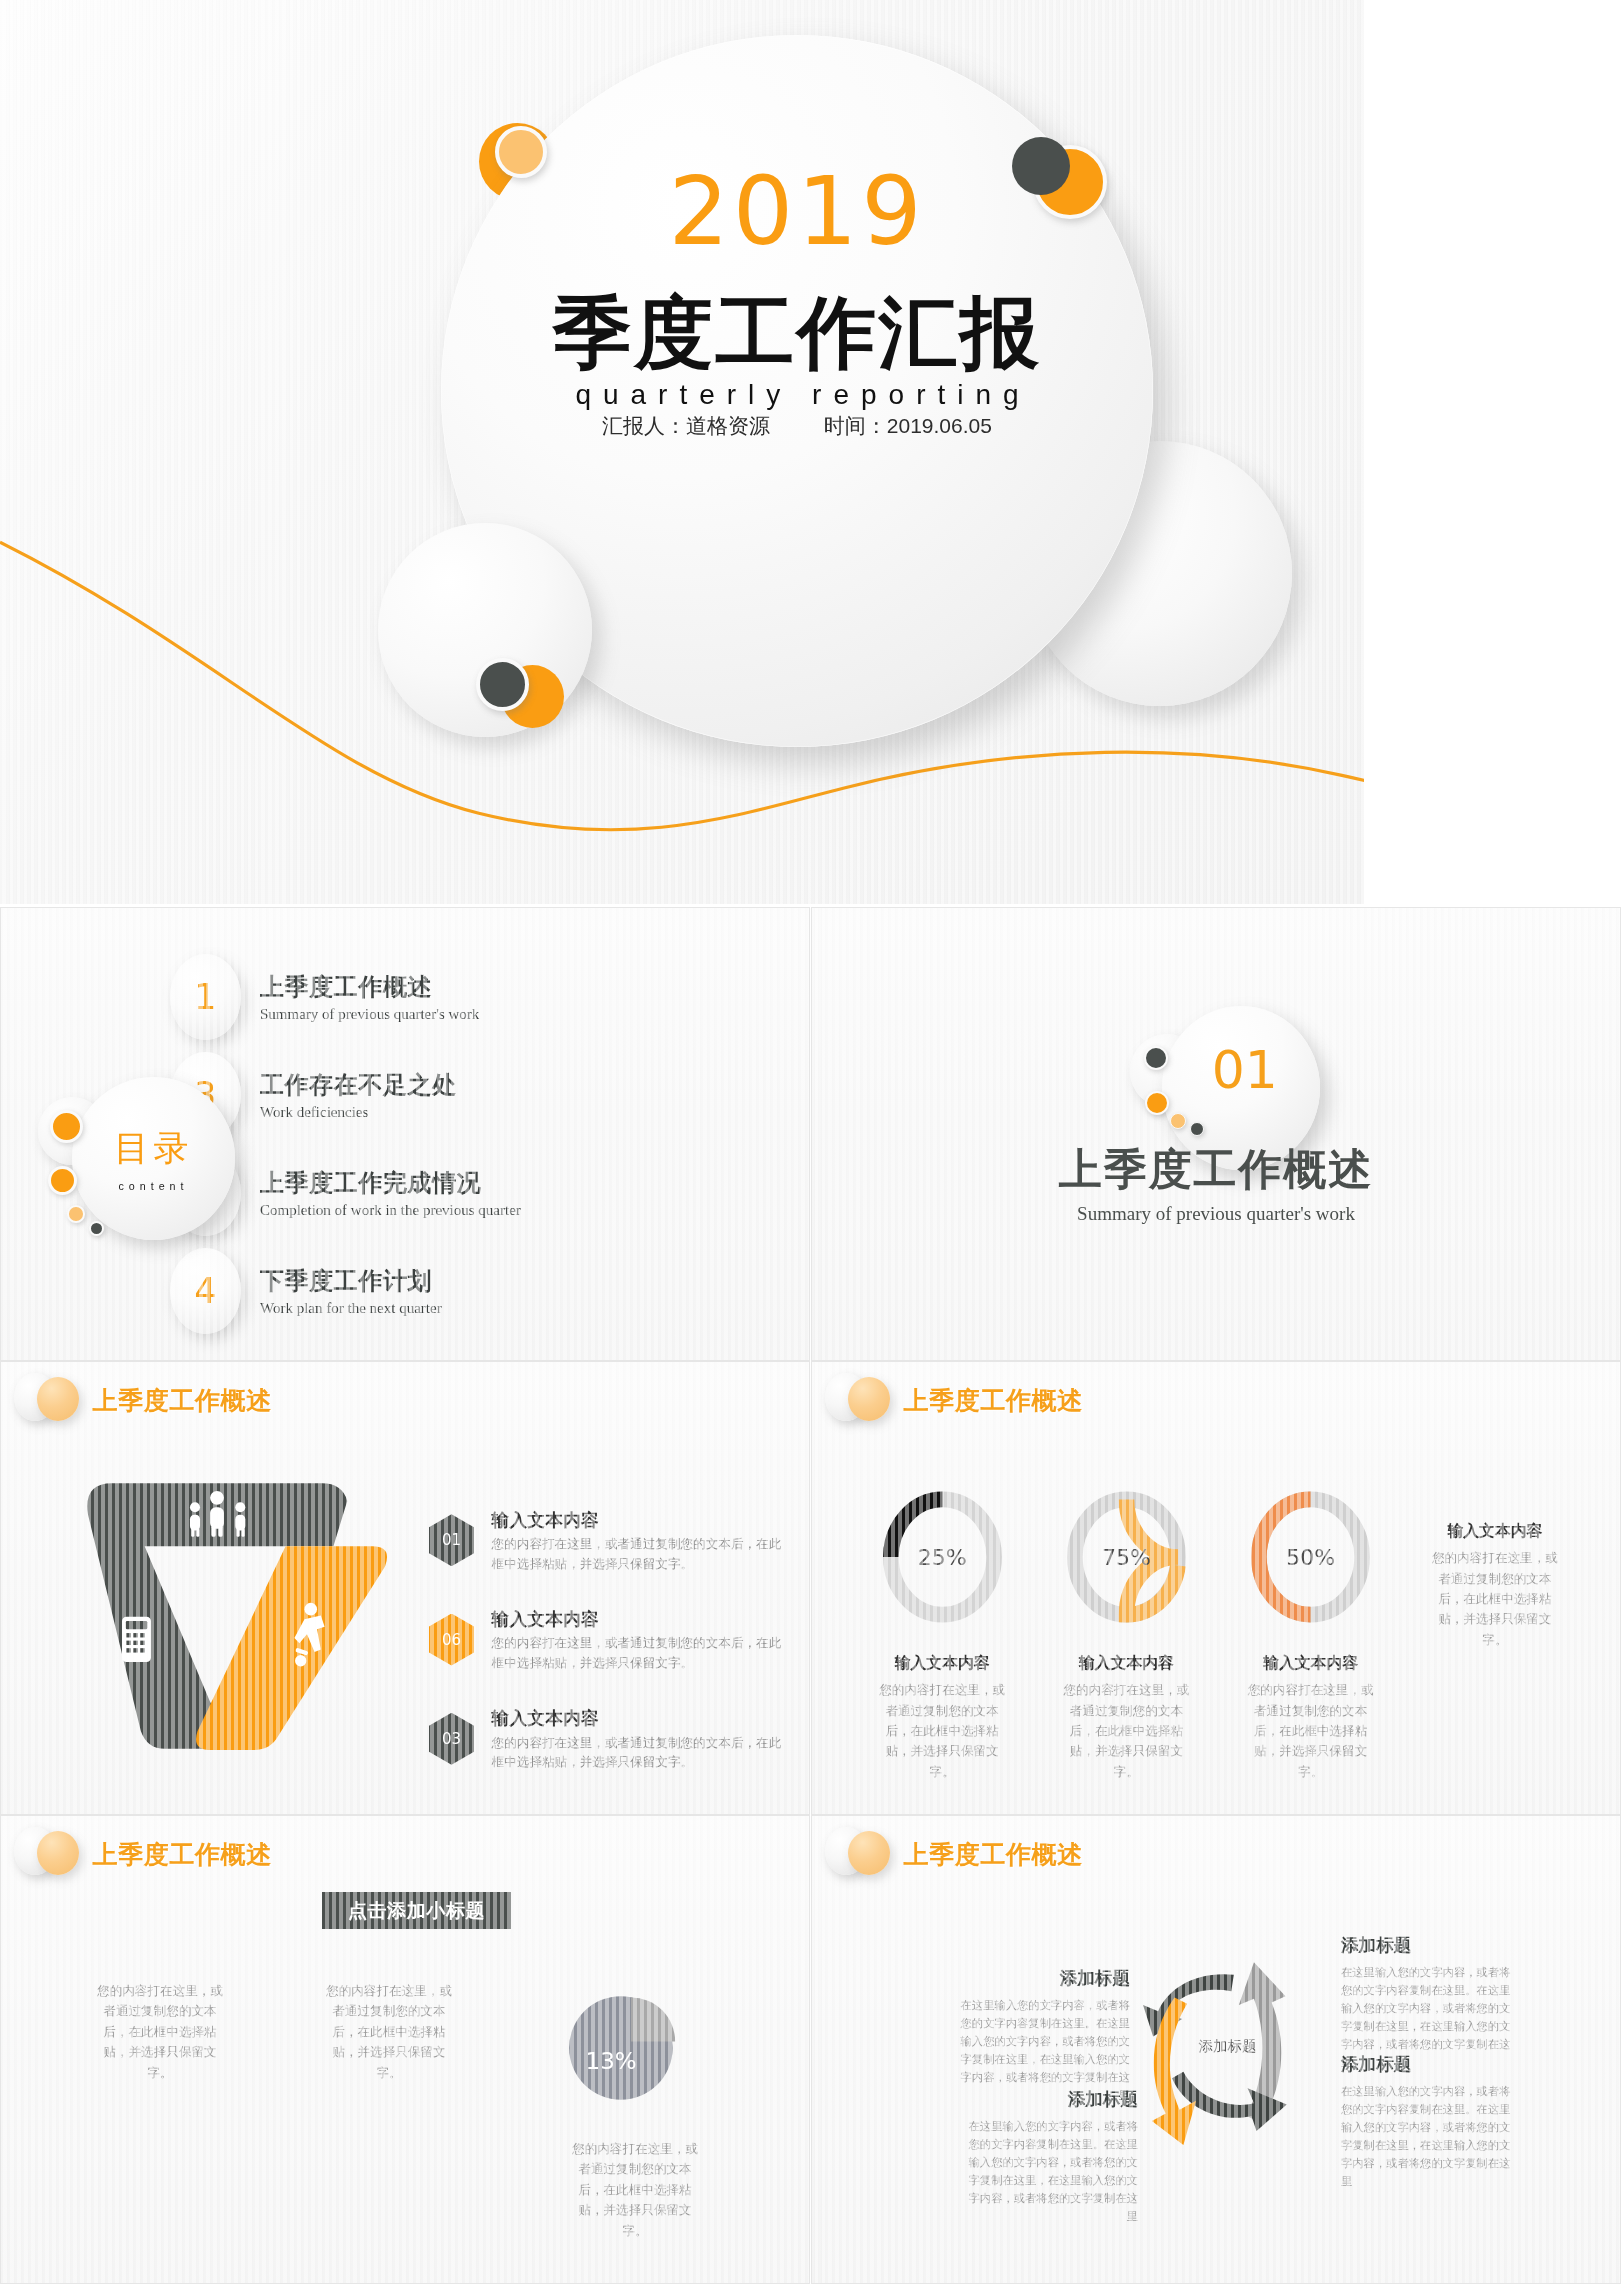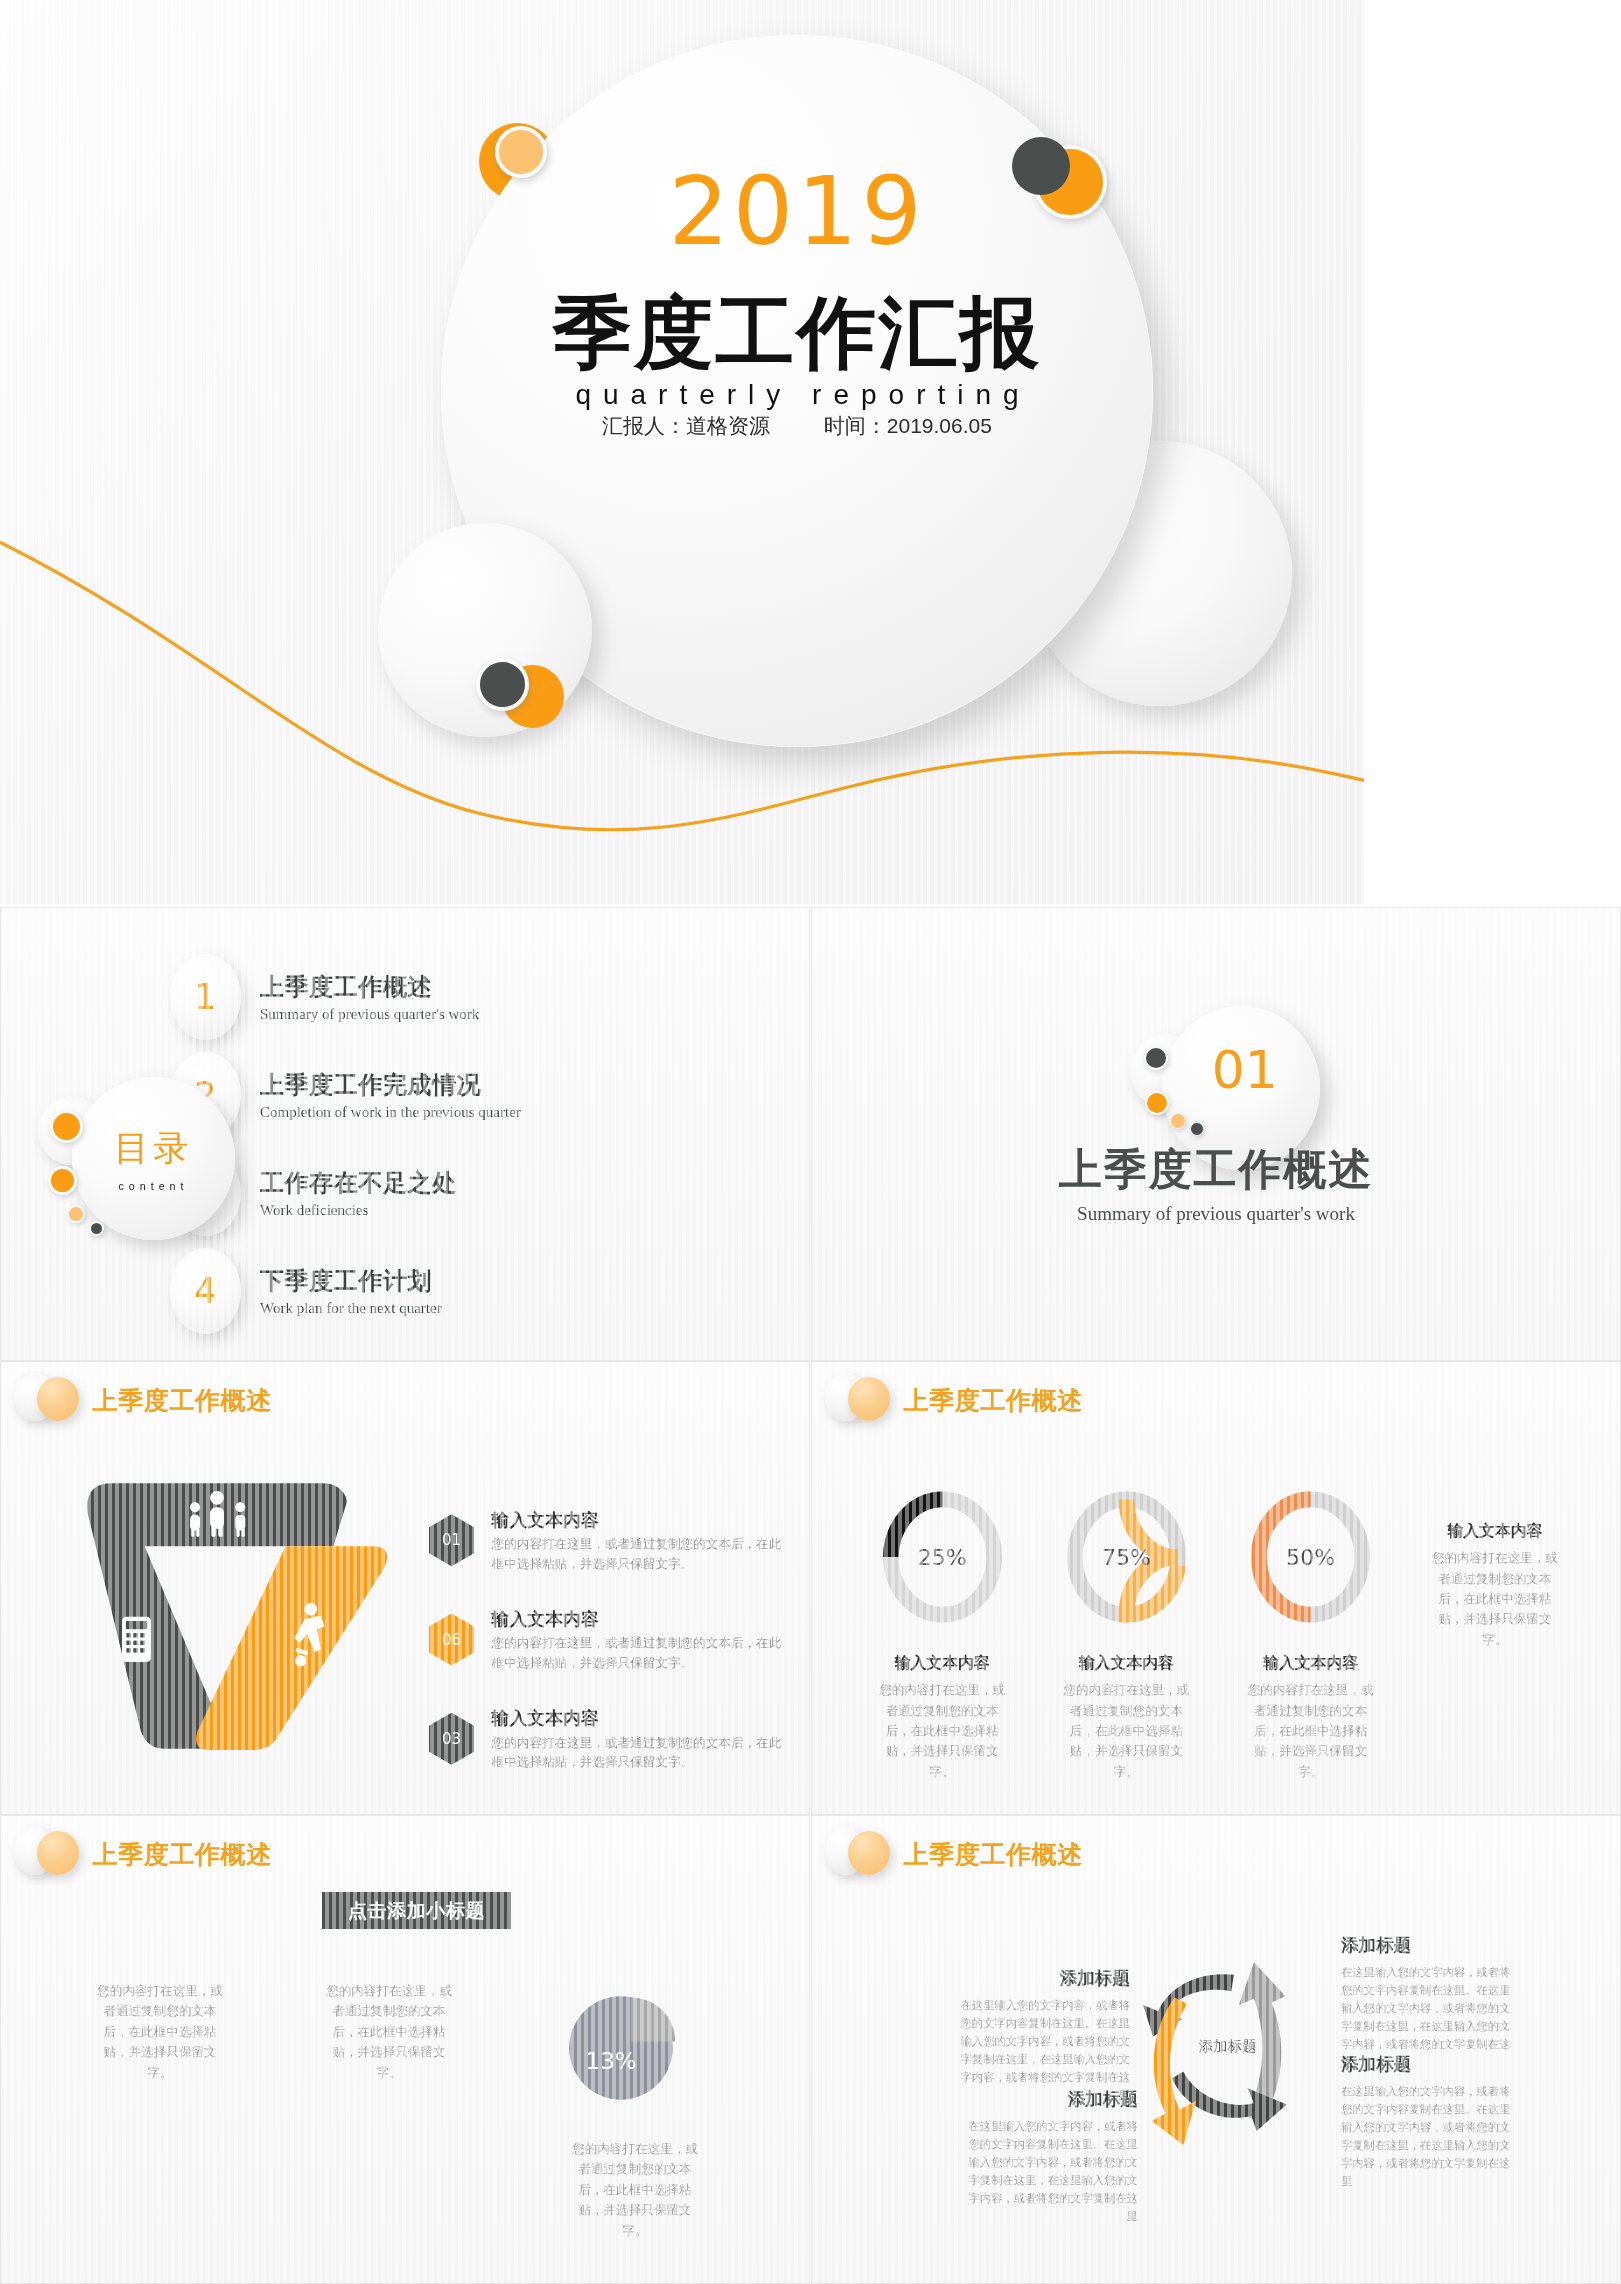--- a/index.html
+++ b/index.html
@@ -252,31 +252,31 @@
 
   <div class="toc-list">
     <div class="toc-row">
       <div class="toc-num">1</div>
       <div class="toc-txt">
         <div class="toc-cn">上季度工作概述</div>
         <div class="toc-en">Summary of previous quarter's work</div>
       </div>
     </div>
     <div class="toc-row">
+      <div class="toc-num">3</div>
+      <div class="toc-txt">
+        <div class="toc-cn">工作存在不足之处</div>
+        <div class="toc-en">Work deficiencies</div>
+      </div>
+    </div>
+    <div class="toc-row">
       <div class="toc-num">2</div>
       <div class="toc-txt">
         <div class="toc-cn">上季度工作完成情况</div>
         <div class="toc-en">Completion of work in the previous quarter</div>
-      </div>
-    </div>
-    <div class="toc-row">
-      <div class="toc-num">3</div>
-      <div class="toc-txt">
-        <div class="toc-cn">工作存在不足之处</div>
-        <div class="toc-en">Work deficiencies</div>
       </div>
     </div>
     <div class="toc-row">
       <div class="toc-num">4</div>
       <div class="toc-txt">
         <div class="toc-cn">下季度工作计划</div>
         <div class="toc-en">Work plan for the next quarter</div>
       </div>
     </div>
   </div>

